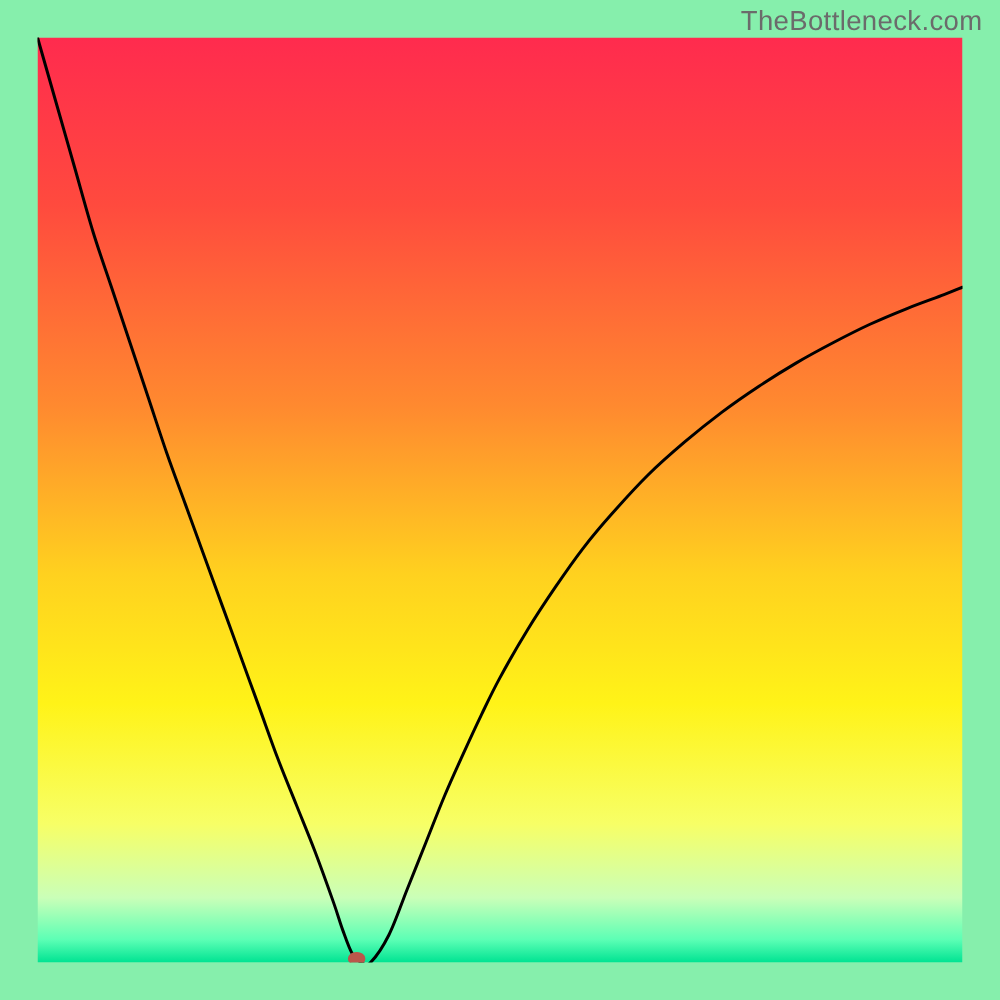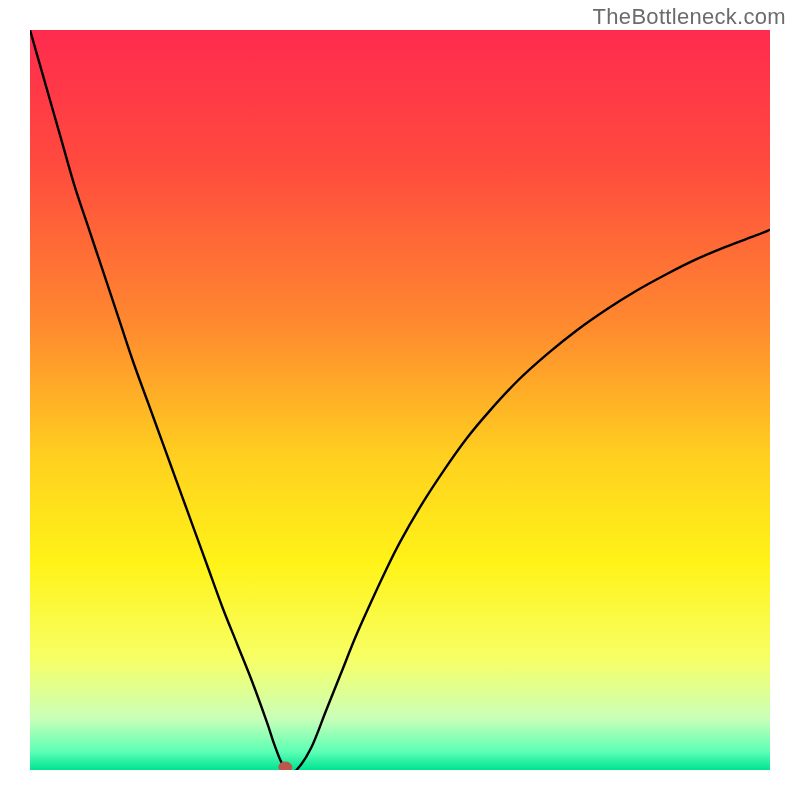--- a/index.html
+++ b/index.html
@@ -7,21 +7,21 @@
     padding: 0;
     width: 800px;
     height: 800px;
     background: #000;
     font-family: Arial, Helvetica, sans-serif;
     overflow: hidden;
   }
   .outer {
     width: 800px;
     height: 800px;
-    background: #ffffff;
+    background: #86efac;
     position: relative;
   }
   .watermark {
     position: absolute;
     top: 4px;
     right: 14px;
     color: #6b6b6b;
     font-size: 22px;
     font-weight: 500;
     letter-spacing: 0.3px;

